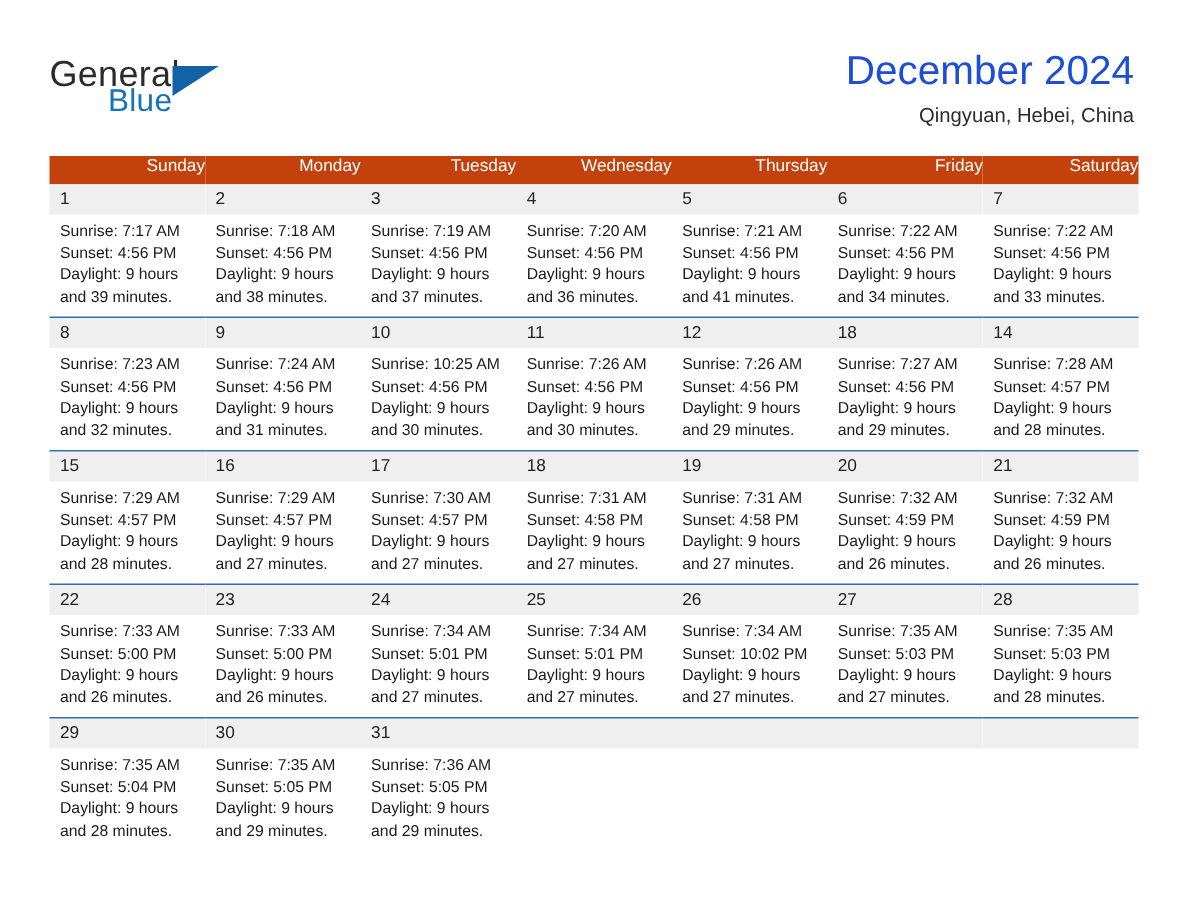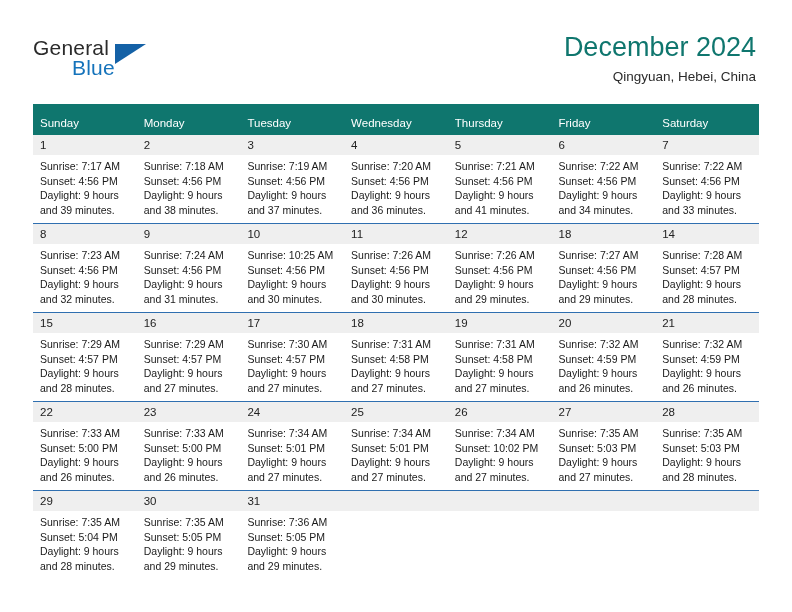--- a/index.html
+++ b/index.html
@@ -36,21 +36,21 @@
     position: absolute;
     left: 33px;
     top: 36px;
     width: 180px;
     height: 50px;
   }
   .logo-general {
     position: absolute;
     left: 0;
     top: 0;
-    font-size: 21px;
+    font-size: 24px;
     letter-spacing: 0.2px;
     color: #2b2b2b;
     font-family: "Liberation Sans", sans-serif;
   }
   .logo-blue {
     position: absolute;
     left: 39px;
     top: 20px;
     font-size: 21px;
     letter-spacing: 0.2px;
@@ -68,21 +68,21 @@
   }
 
   .title-block {
     position: absolute;
     right: 36px;
     top: 30px;
     text-align: right;
   }
   .cal-title {
     font-size: 27px;
-    color: #0f766e;
+    color: #1d4ed8;
     line-height: 34px;
     white-space: nowrap;
     font-weight: normal;
     margin: 0;
   }
   .cal-subtitle {
     font-size: 13.5px;
     color: #2b2b2b;
     line-height: 20px;
     margin-top: 3px;
@@ -93,26 +93,26 @@
   .calendar {
     position: absolute;
     left: 33px;
     top: 104px;
     width: 726px;
     border-collapse: collapse;
     table-layout: fixed;
   }
 
   .calendar th {
-    background: #0f766e;
+    background: #c2410c;
     color: #ffffff;
     font-size: 11.5px;
     font-weight: normal;
-    text-align: left;
-    padding: 13px 0 5px 7px;
+    text-align: right;
+    padding: 1px 0 5px 7px;
     height: 11px;
     line-height: 13px;
     width: 103.71px;
     box-sizing: border-box;
   }
 
   .calendar td {
     vertical-align: top;
     padding: 0;
     width: 103.71px;

